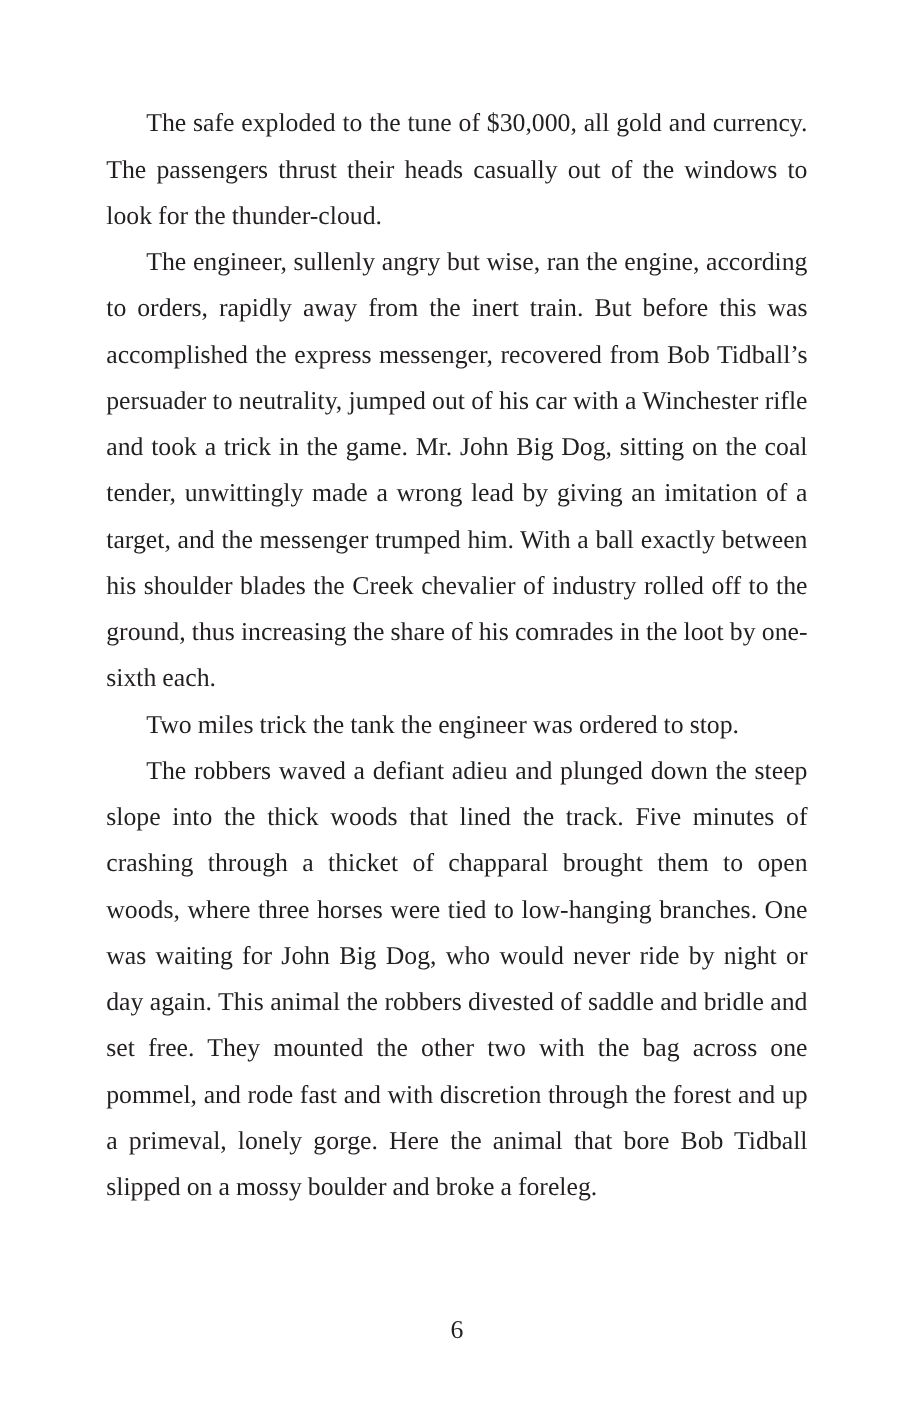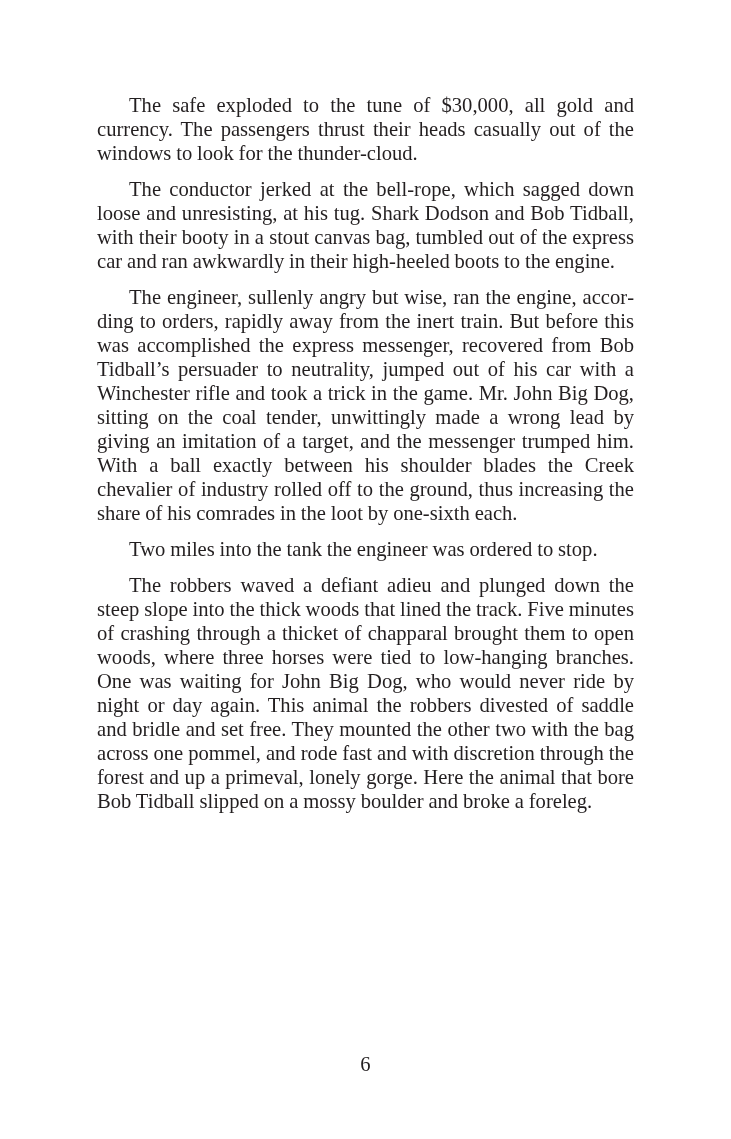--- a/index.html
+++ b/index.html
@@ -15,23 +15,23 @@
       color: #231f20;
       font-family: "Liberation Serif", "DejaVu Serif", serif;
     }
     .page {
       position: absolute;
       left: 85px;
       top: 81px;
       width: 561px;
     }
     .para {
-      margin: 12px;
+      margin: 0;
       font-size: 20.6px;
-      line-height: 24px;
+      line-height: 37px;
       text-align: justify;
       text-indent: 32px;
       hyphens: manual;
       word-spacing: -0.3px;
       font-family: Liberation Serif, serif;
     }
     .page-number {
       position: absolute;
       left: 0;
       width: 731px;
@@ -39,19 +39,18 @@
       text-align: center;
       font-size: 20.6px;
       line-height: 28px;
     }
   </style>
 </head>
 <body>
 
 <div class="page">
   <p class="para">The safe exploded to the tune of $30,000, all gold and currency. The passengers thrust their heads casually out of the windows to look for the thunder-cloud.</p>
-  <p class="para">The conductor jerked at the bell-rope, which sagged down loose and unresisting, at his tug. Shark Dodson and Bob Tidball, with their booty in a stout canvas bag, tumbled out of the ex­press car and ran awkwardly in their high-heeled boots to the engine.</p>
   <p class="para">The engineer, sullenly angry but wise, ran the engine, accor­ding to orders, rapidly away from the inert train. But before this was accomplished the express messenger, recovered from Bob Tidball’s persuader to neutrality, jumped out of his car with a Winchester rifle and took a trick in the game. Mr. John Big Dog, sitting on the coal tender, unwittingly made a wrong lead by giving an imitation of a target, and the messenger trumped him. With a ball exactly between his shoulder blades the Creek chevalier of industry rolled off to the ground, thus increasing the share of his comrades in the loot by one-sixth each.</p>
-  <p class="para">Two miles into the tank the engineer was ordered to stop.</p>
+  <p class="para">Two miles trick the tank the engineer was ordered to stop.</p>
   <p class="para">The robbers waved a defiant adieu and plunged down the steep slope into the thick woods that lined the track. Five minutes of crashing through a thicket of chapparal brought them to open woods, where three horses were tied to low-hanging branches. One was waiting for John Big Dog, who would never ride by night or day again. This animal the robbers divested of saddle and bridle and set free. They mounted the other two with the bag across one pommel, and rode fast and with discretion through the forest and up a primeval, lonely gorge. Here the animal that bore Bob Tidball slipped on a mossy boulder and broke a foreleg.</p>
 </div>
 
 <div class="page-number">6</div>
 
 </body></html>

